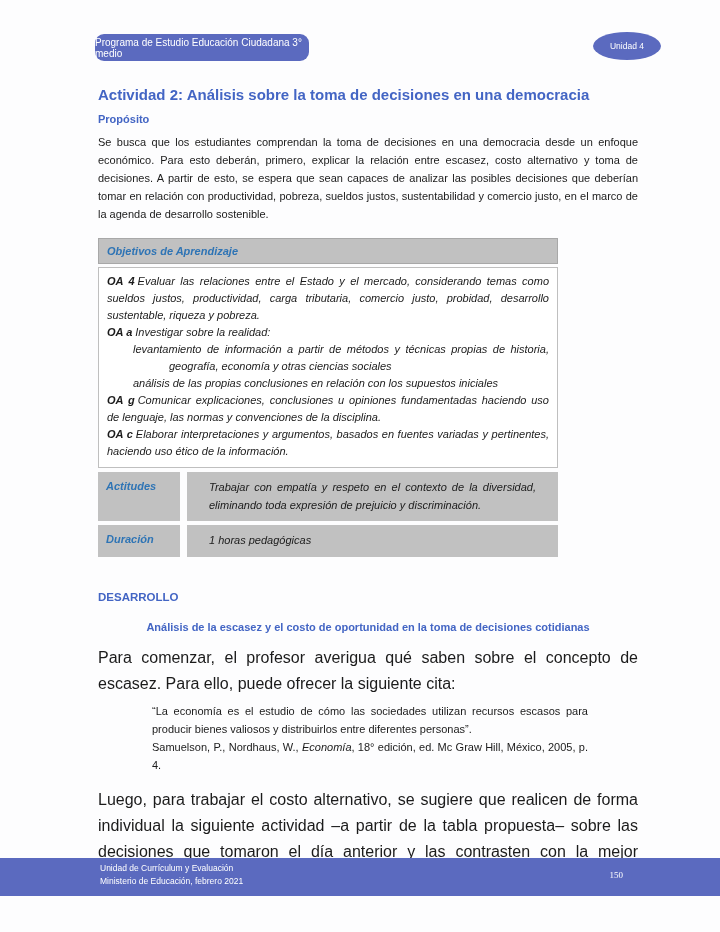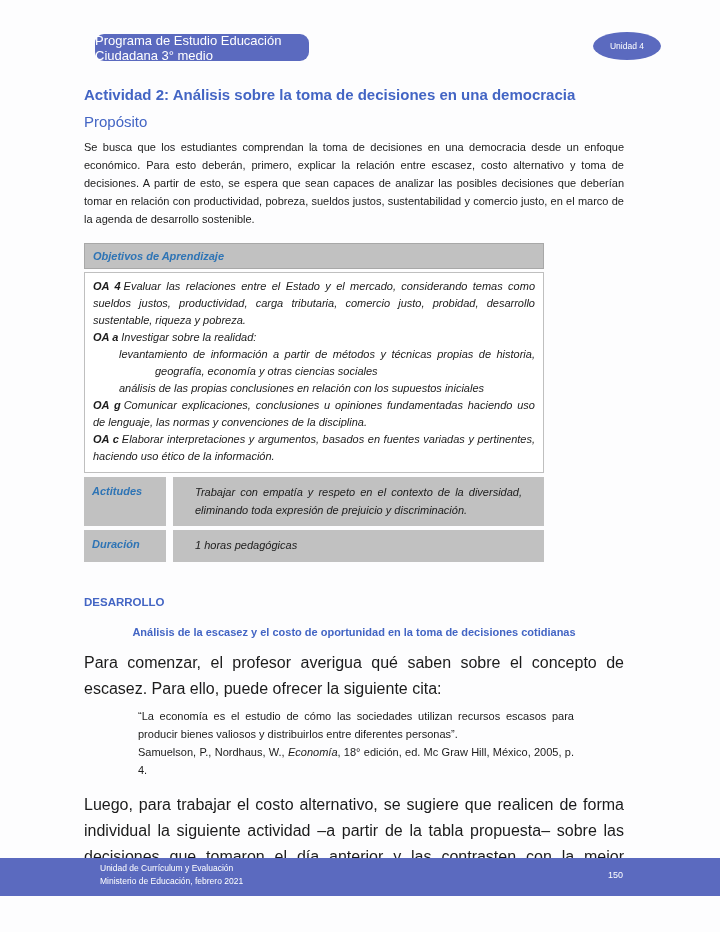--- a/index.html
+++ b/index.html
@@ -14,40 +14,40 @@
     width: 720px; height: 932px;
     background: #fdfdfe;
     overflow: hidden;
   }
 
   
   .badge-pill {
     position: absolute; left: 95px; top: 34px;
     width: 214px; height: 27px;
     background: #5b6abf; border-radius: 9px;
-    color: #ffffff; font-size: 13px;
+    color: #ffffff; font-size: 10px;
     display: flex; align-items: center; justify-content: center;
   }
   .badge-oval {
     position: absolute; left: 593px; top: 32px;
     width: 68px; height: 28px;
     background: #5b6abf; border-radius: 50%;
     color: #ffffff; font-size: 8.5px;
     display: flex; align-items: center; justify-content: center;
   }
 
   
-  .content { position: absolute; left: 84px; top: 86px; width: 540px; }
+  .content { position: absolute; left: 98px; top: 86px; width: 540px; }
 
   .title {
     color: #4365c4; font-size: 15px; font-weight: bold;
     white-space: nowrap; margin: 0 0 10px 0;
   }
   .h-blue {
-    color: #4365c4; font-size: 15px; font-weight: normal;
+    color: #4365c4; font-size: 11px; font-weight: bold;
     margin: 0 0 9px 0;
   }
   .body-text {
     font-size: 11px; line-height: 1.63; text-align: justify;
     margin: 0 0 14px 0;
   }
 
   
   .oa-table { width: 460px; font-style: italic; }
   .oa-header {
@@ -95,21 +95,21 @@
 
   
   .footer {
     position: absolute; left: 0; top: 858px;
     width: 720px; height: 38px;
     background: #5b6abf; color: #ffffff;
     display: flex; align-items: center; justify-content: space-between;
     padding: 0 97px 4px 100px; box-sizing: border-box;
   }
   .footer-lines { font-size: 8.5px; line-height: 1.55; }
-  .footer-page { font-size: 9px; }
+  .footer-page { font-size: 9px; font-family: Liberation Serif, serif; }
 </style>
 </head>
 <body>
 
 <div class="page">
 
   <div class="badge-pill">
     <span>Programa de Estudio Educación Ciudadana 3° medio</span>
   </div>
   <div class="badge-oval">

